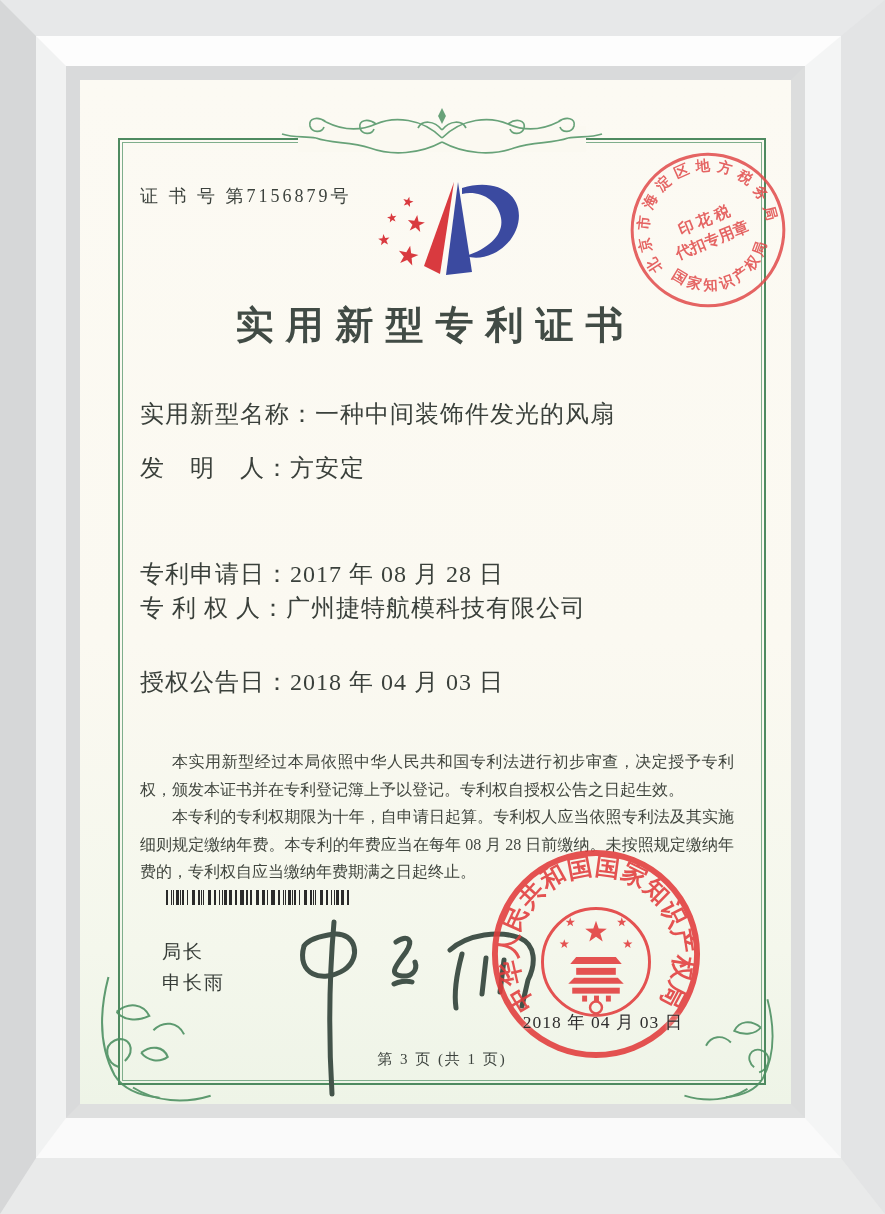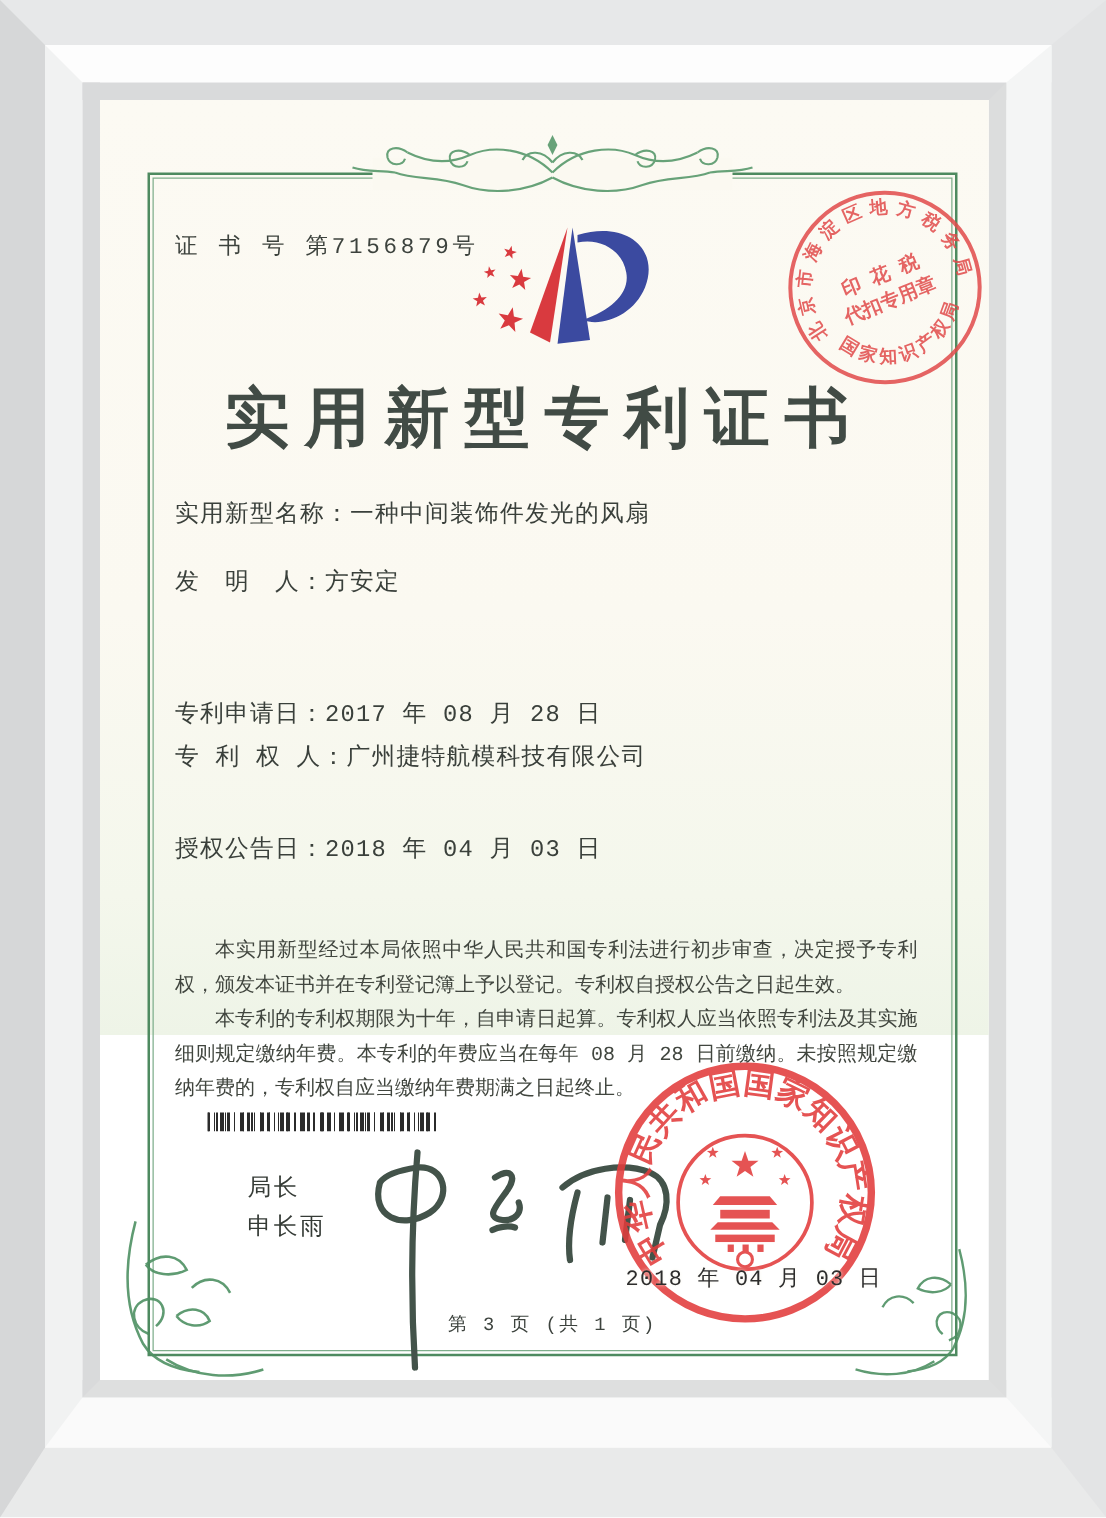--- a/index.html
+++ b/index.html
@@ -5,44 +5,44 @@
   html,body{margin:0;padding:0;background:#fff;}
   body{width:885px;height:1214px;overflow:hidden;font-family:"Liberation Serif","DejaVu Serif",serif;}
   .photo{position:relative;width:885px;height:1214px;background:#fff;}
   
   .bevel1{position:absolute;inset:0;border-style:solid;border-width:36px 44px 56px 36px;
           border-color:#e7e8e9 #e3e4e5 #e9eaea #d6d7d8;box-sizing:border-box;}
   .bevel2{position:absolute;left:36px;top:36px;right:44px;bottom:56px;border-style:solid;
           border-width:30px 36px 40px 30px;border-color:#fdfdfd #f4f5f5 #fafafa #f1f2f2;box-sizing:border-box;}
   .mat{position:absolute;left:66px;top:66px;right:80px;bottom:96px;border:14px solid #d9dadb;
        border-right-color:#dcdddd;border-bottom-color:#dedfdf;box-sizing:border-box;}
-  .paper{position:absolute;left:80px;top:80px;width:711px;height:748px;
-         background:linear-gradient(180deg,#fcfaf3 0%,#fbf9f1 55%,#f4f7ec 85%,#eef4e7 100%);font-family:Liberation Mono, monospace;}
+  .paper{position:absolute;left:80px;top:80px;width:711px;height:1024px;
+         background:linear-gradient(180deg,#fcfaf3 0%,#fbf9f1 55%,#f4f7ec 85%,#eef4e7 100%);}
   .gborder{position:absolute;left:38px;top:58px;width:648px;height:947px;
            border:2px solid #4e8a60;box-sizing:border-box;}
   .gborder::after{content:"";position:absolute;inset:2px;border:1px solid #7fae8c;}
   .flourish{position:absolute;left:192px;top:28px;width:340px;height:58px;z-index:2;}
   .corner{position:absolute;z-index:2;}
   .corner.bl{left:8px;top:893px;width:138px;height:138px;}
   .corner.br{left:592px;top:916px;width:112px;height:112px;transform:scaleX(-1);}
   .certno{position:absolute;left:60px;top:104px;font-size:18px;letter-spacing:3px;color:#3c423d;}
   .logo{position:absolute;left:288px;top:96px;width:168px;height:120px;}
   .taxstamp{position:absolute;left:548px;top:70px;width:160px;height:160px;transform:rotate(-22deg);opacity:.85;z-index:3;}
-  .title{position:absolute;left:0;top:220px;width:711px;text-align:center;font-size:52px;font-weight:600;
+  .title{position:absolute;left:0;top:220px;width:711px;text-align:center;font-size:38px;font-weight:600;
          letter-spacing:12px;color:#414b45;}
-  .field{position:absolute;left:60px;font-size:19px;color:#3a403b;letter-spacing:1px;white-space:nowrap;}
+  .field{position:absolute;left:60px;font-size:24px;color:#3a403b;letter-spacing:1px;white-space:nowrap;}
   .f0{top:318px}.f1{top:372px}.f2{top:425px}.f3{top:478px}.f4{top:512px}.f5{top:586px}
   .body-text{position:absolute;left:60px;top:620px;width:594px;font-size:16px;line-height:27.5px;
              color:#41463f;text-align:justify;margin-top:48px;}
   .body-text p{margin:0;text-indent:2em;}
   .barcode{position:absolute;left:86px;top:810px;width:186px;height:15px;
      background:
        repeating-linear-gradient(90deg,#2b2b2b 0 2px,transparent 2px 5px,#2b2b2b 5px 6px,transparent 6px 10px,#2b2b2b 10px 13px,transparent 13px 16px),
        repeating-linear-gradient(90deg,#2b2b2b 0 1px,transparent 1px 7px);}
-  .signer{position:absolute;left:82px;top:856px;font-size:19px;color:#353b36;letter-spacing:2px;line-height:31px;z-index:2;margin-left:36px;}
+  .signer{position:absolute;left:82px;top:856px;font-size:19px;color:#353b36;letter-spacing:2px;line-height:31px;z-index:2;}
   .signature{position:absolute;left:158px;top:818px;width:330px;height:220px;z-index:2;}
   .seal{position:absolute;left:407px;top:765px;width:218px;height:218px;opacity:.88;z-index:3;}
   .sealdate{position:absolute;left:418px;top:930px;width:210px;text-align:center;font-size:17.5px;
             color:#2d2d2d;letter-spacing:1px;z-index:4;text-shadow:0 0 3px #f6f4ea;}
   .footer{position:absolute;left:38px;top:970px;width:648px;text-align:center;font-size:15px;
           color:#3d433e;letter-spacing:2px;}
 </style>
 </head>
 <body>
 

